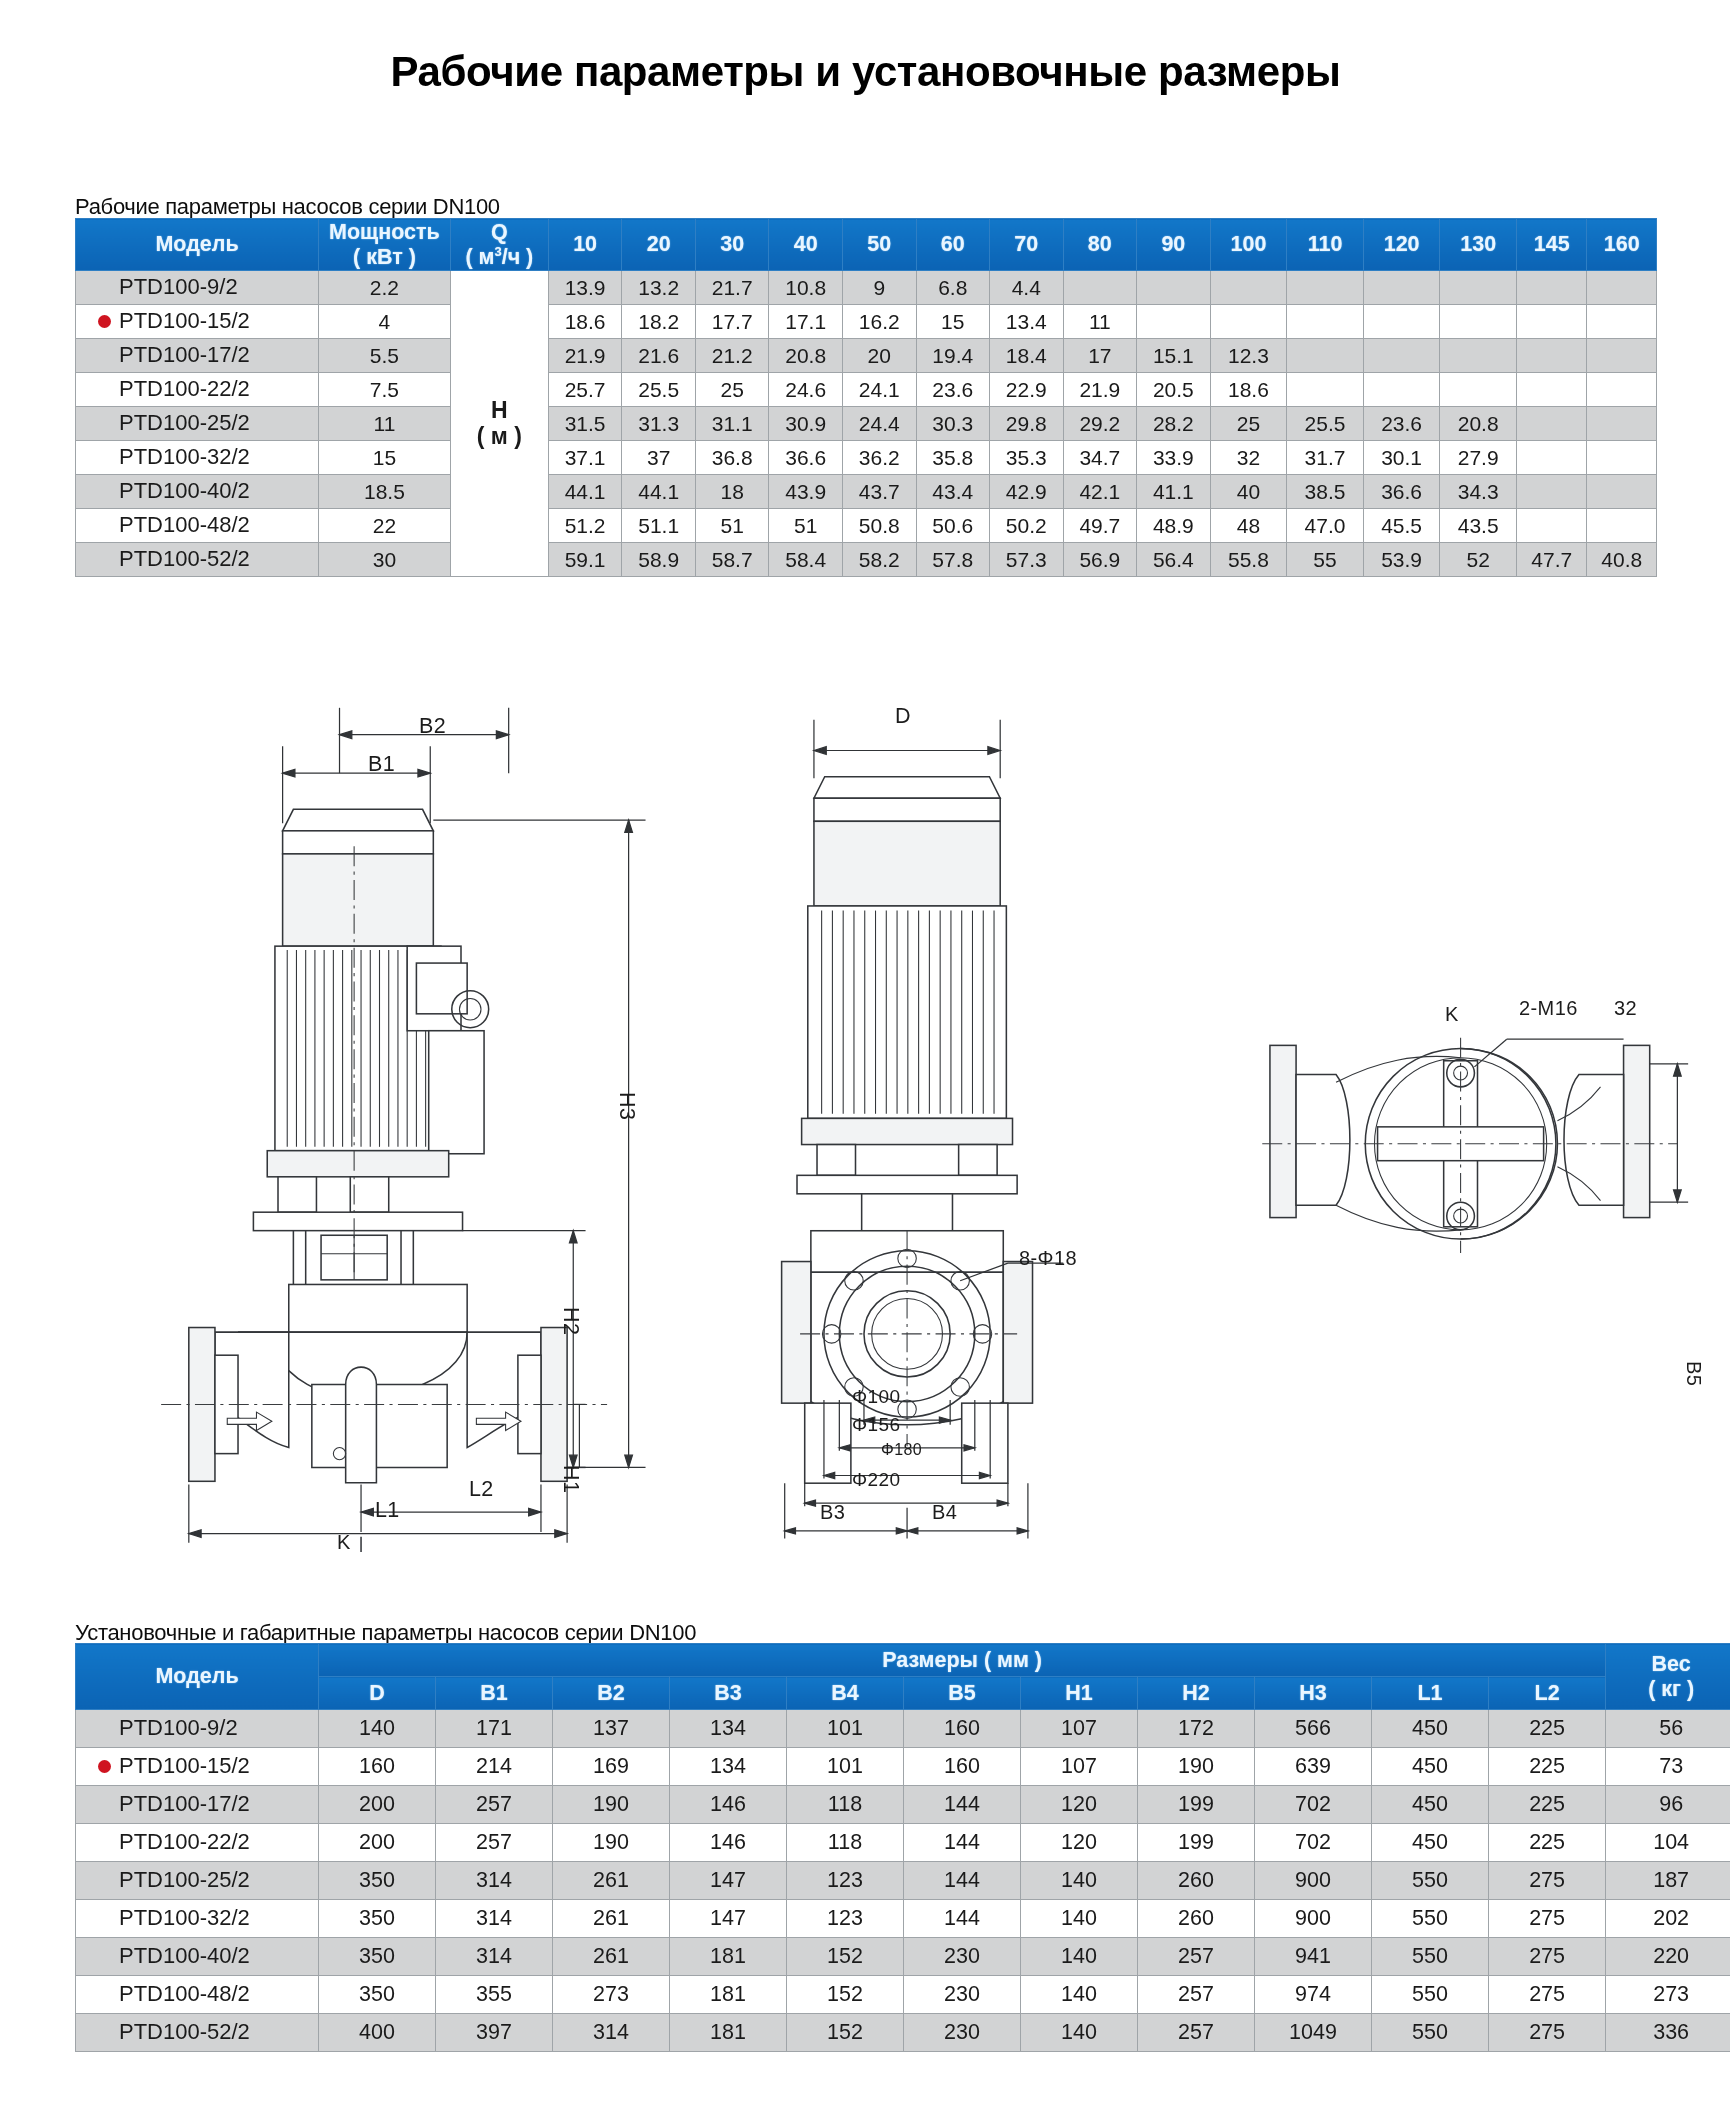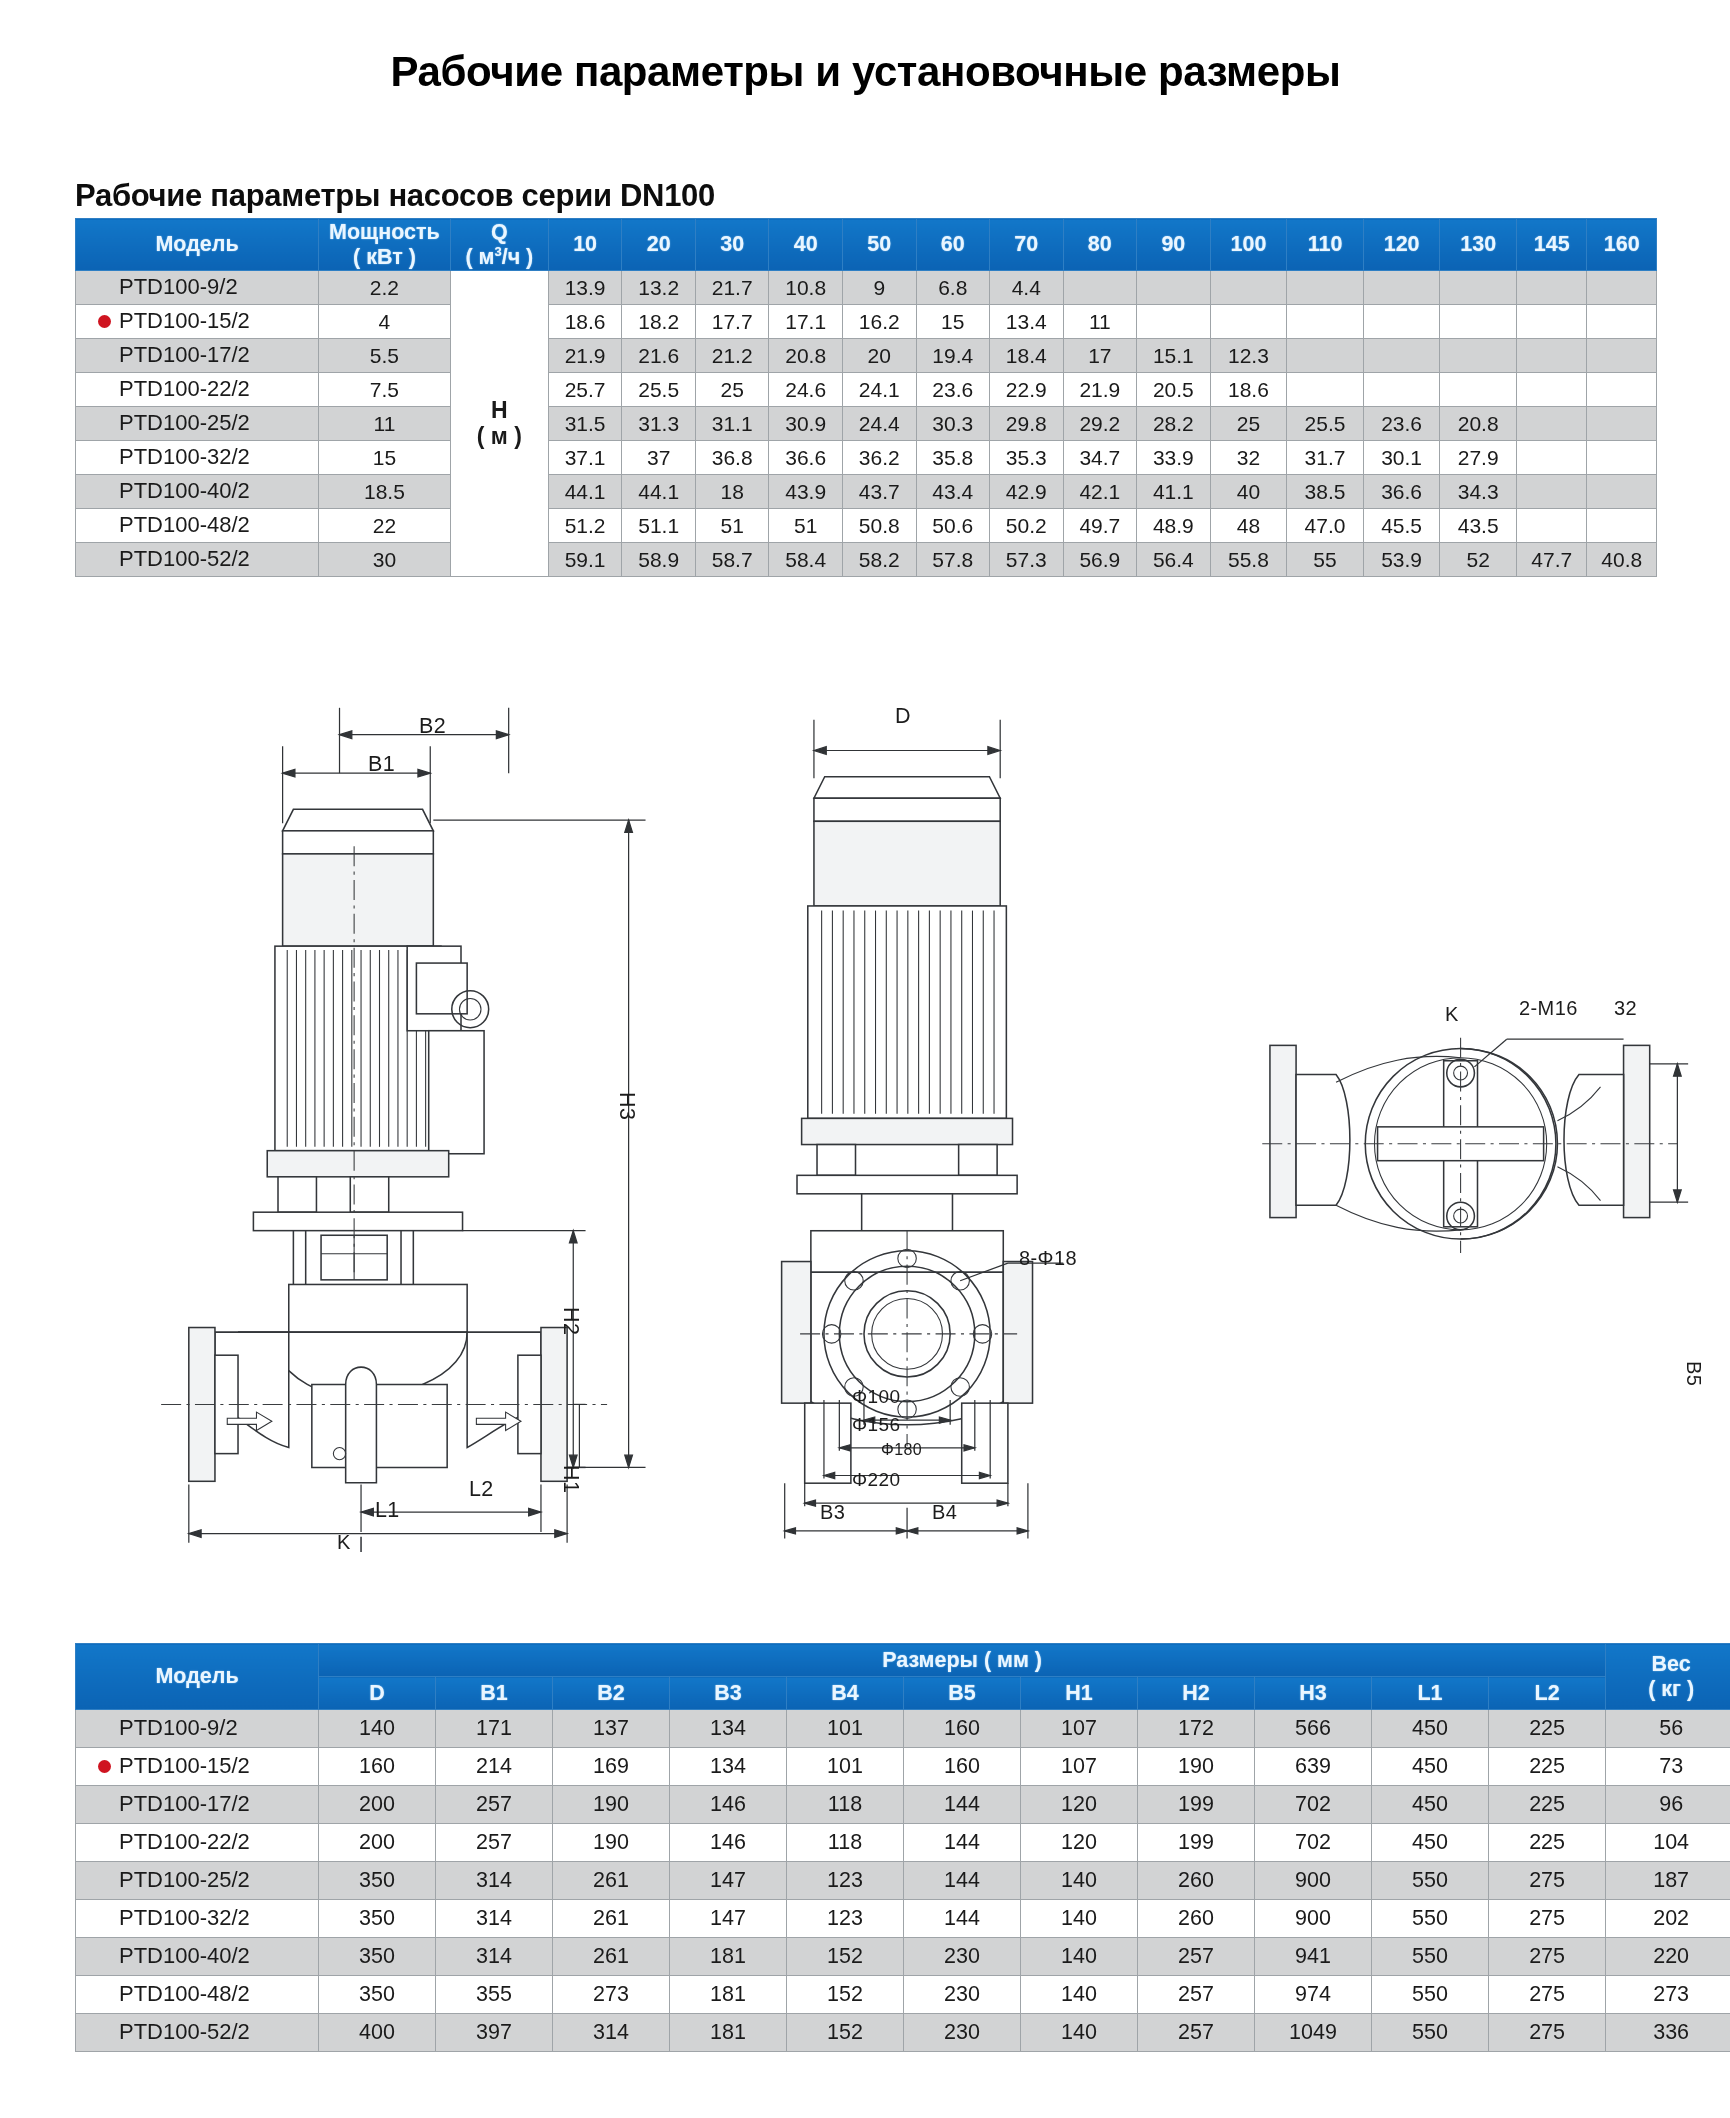--- a/index.html
+++ b/index.html
@@ -16,22 +16,23 @@
   .main-title {
     position: absolute; top: 48px; left: 0; width: 1731px;
     text-align: center;
     font-size: 42px; font-weight: bold; letter-spacing: -0.4px;
     color: #000;
   }
 
   
   .section-caption {
     position: absolute; left: 75px;
-    font-size: 31px; font-weight: bold; color: #0d0d0d;
+    font-size: 22px; font-weight: normal; color: #0d0d0d;
     letter-spacing: -0.3px;
+    margin-top: 16px;
   }
   #cap-top { top: 178px; }
   #cap-bottom { top: 1604px; }
 
   
   table.spec {
     position: absolute;
     border-collapse: collapse;
     table-layout: fixed;
     font-size: 21px;
@@ -637,20 +638,21 @@
         <path d="M540,224 l-5,-16 h10 z" fill="#303336"></path>
       </g>
     </svg>
 
     <div class="dwg-label" style="left:1445px; top:311px; font-size:20px;">K</div>
     <div class="dwg-label" style="left:1519px; top:305px; font-size:20px;">2-M16</div>
     <div class="dwg-label" style="left:1614px; top:305px; font-size:20px;">32</div>
     <div class="dwg-label vert" style="left:1682px; top:669px; font-size:20px;">B5</div>
   </div>
 
+  <div class="section-caption" id="cap-bottom">Установочные и габаритные параметры насосов серии DN100</div>
 
   <table class="spec" id="table-dims">
     <colgroup>
       <col style="width:243px">
       <col style="width:117px">
         <col style="width:117px">
         <col style="width:117px">
       <col style="width:117px">
         <col style="width:117px">
         <col style="width:117px">

